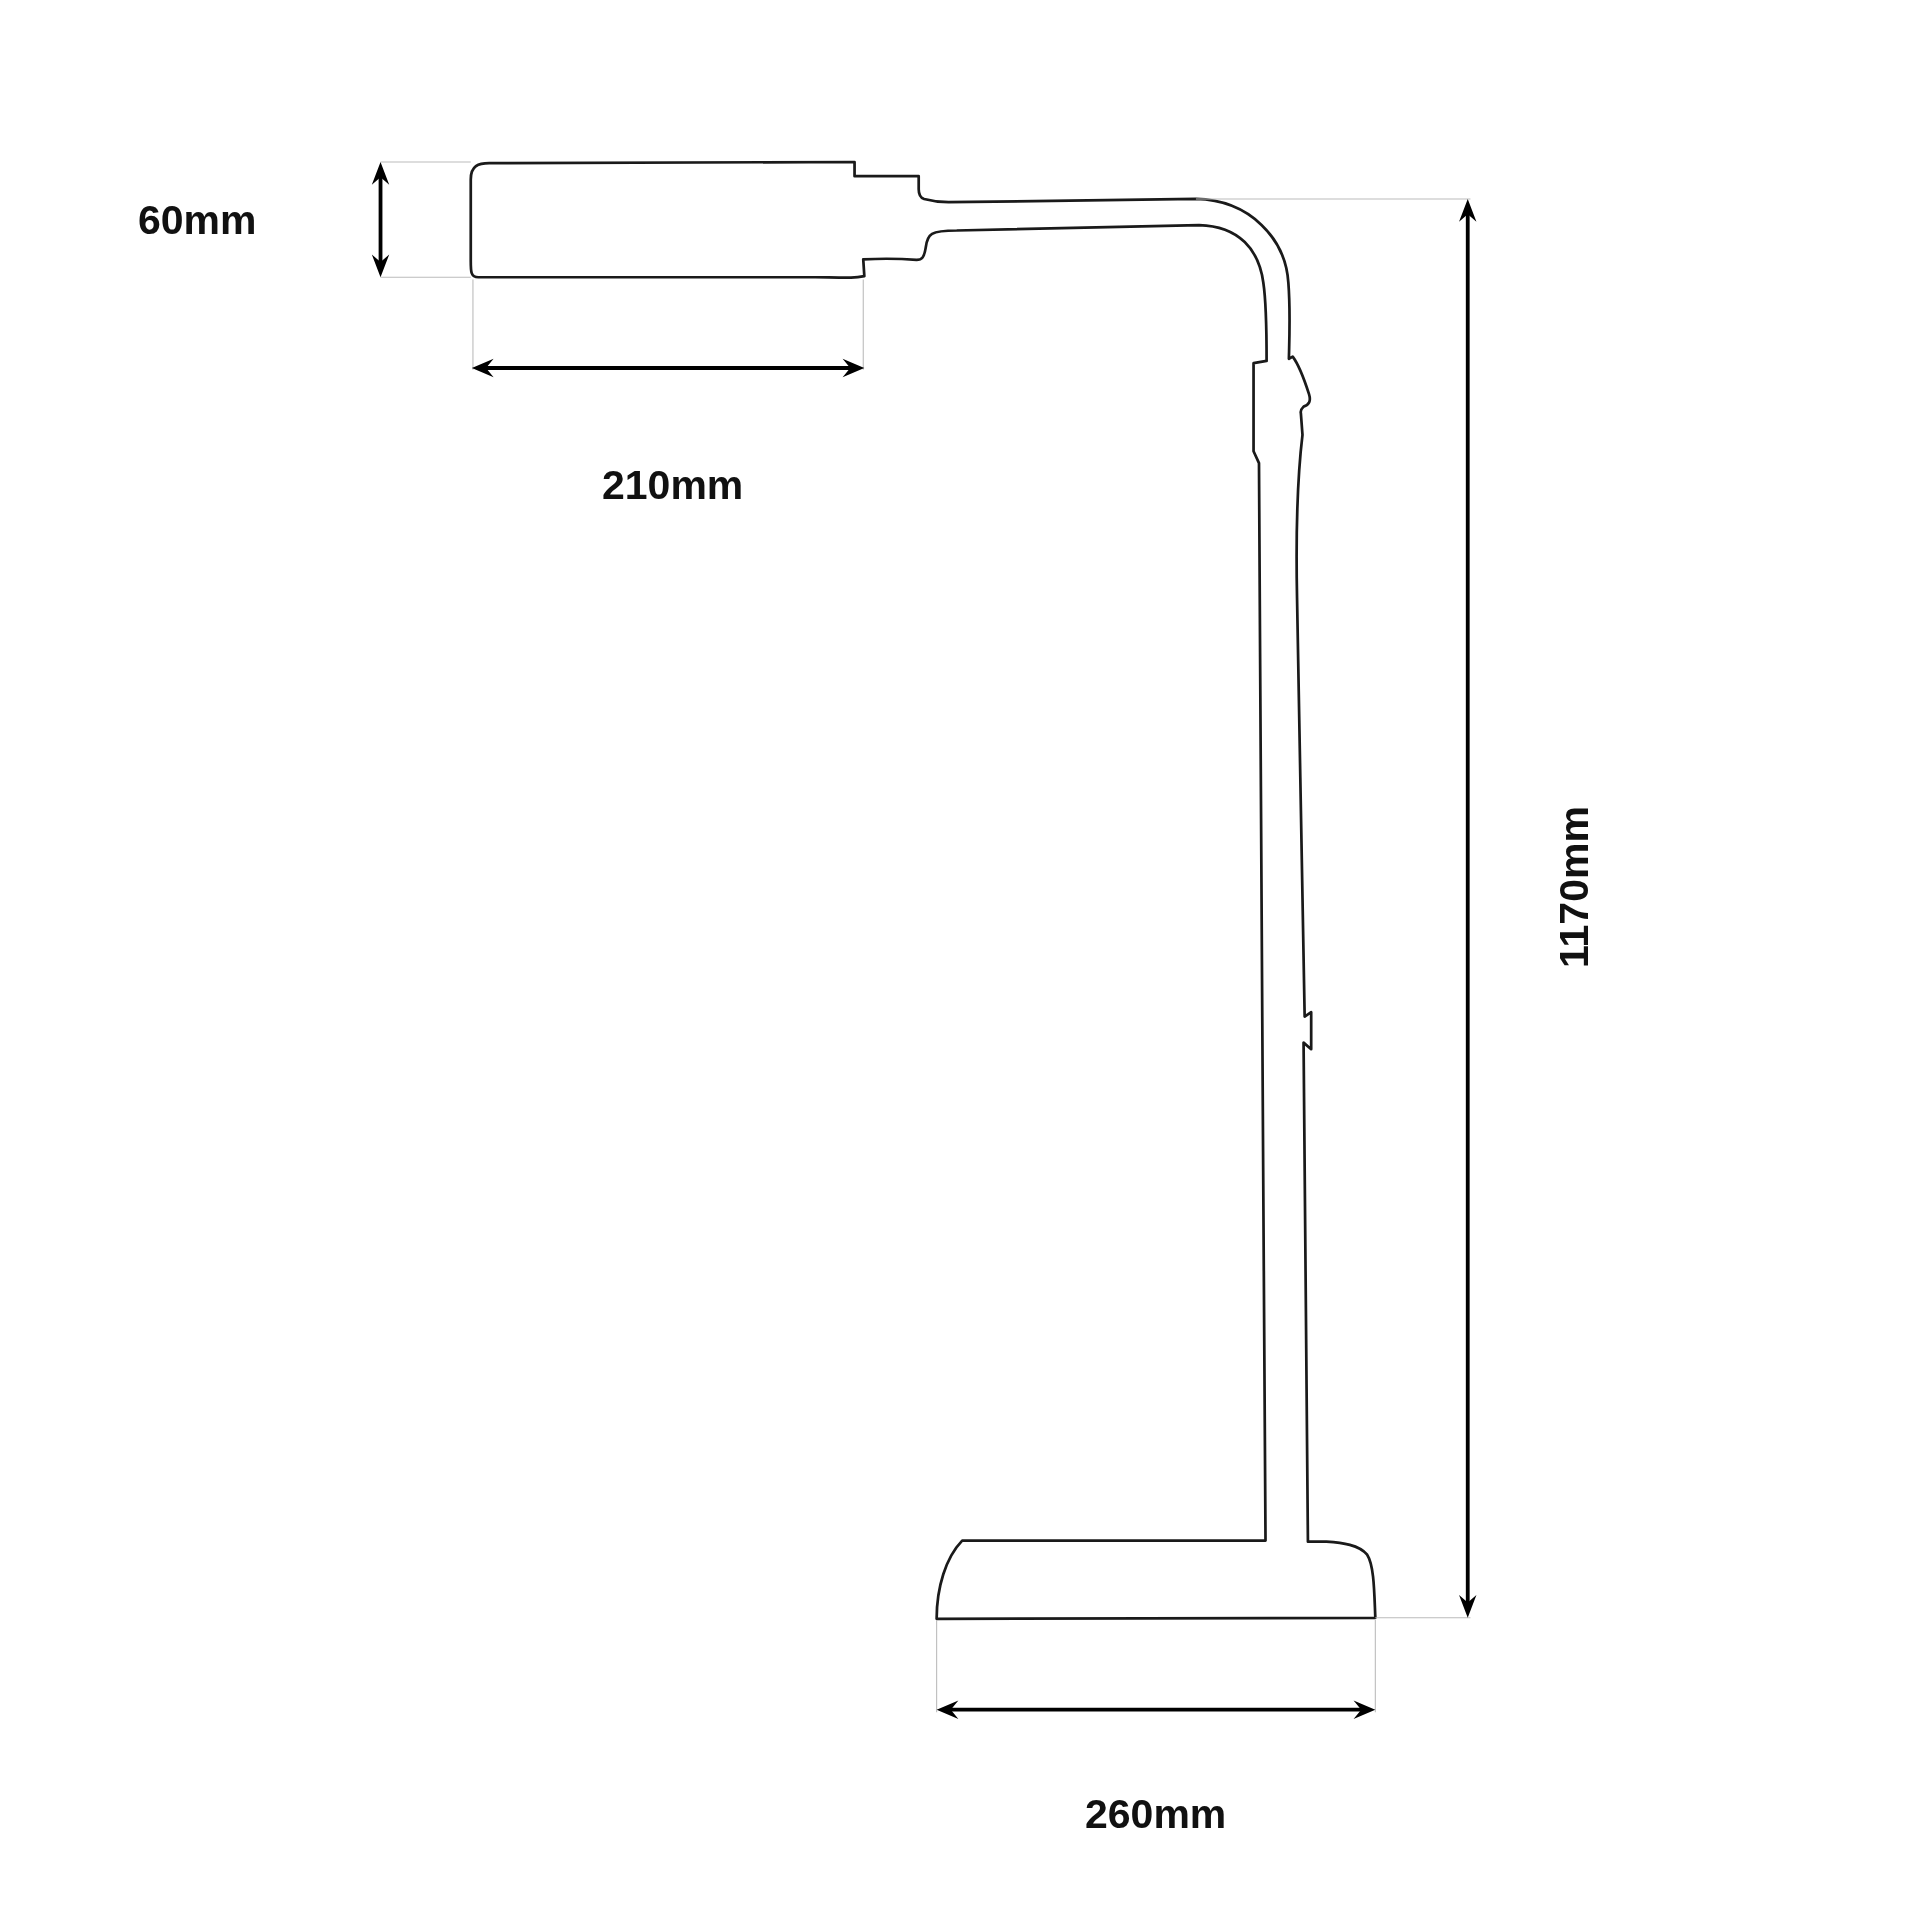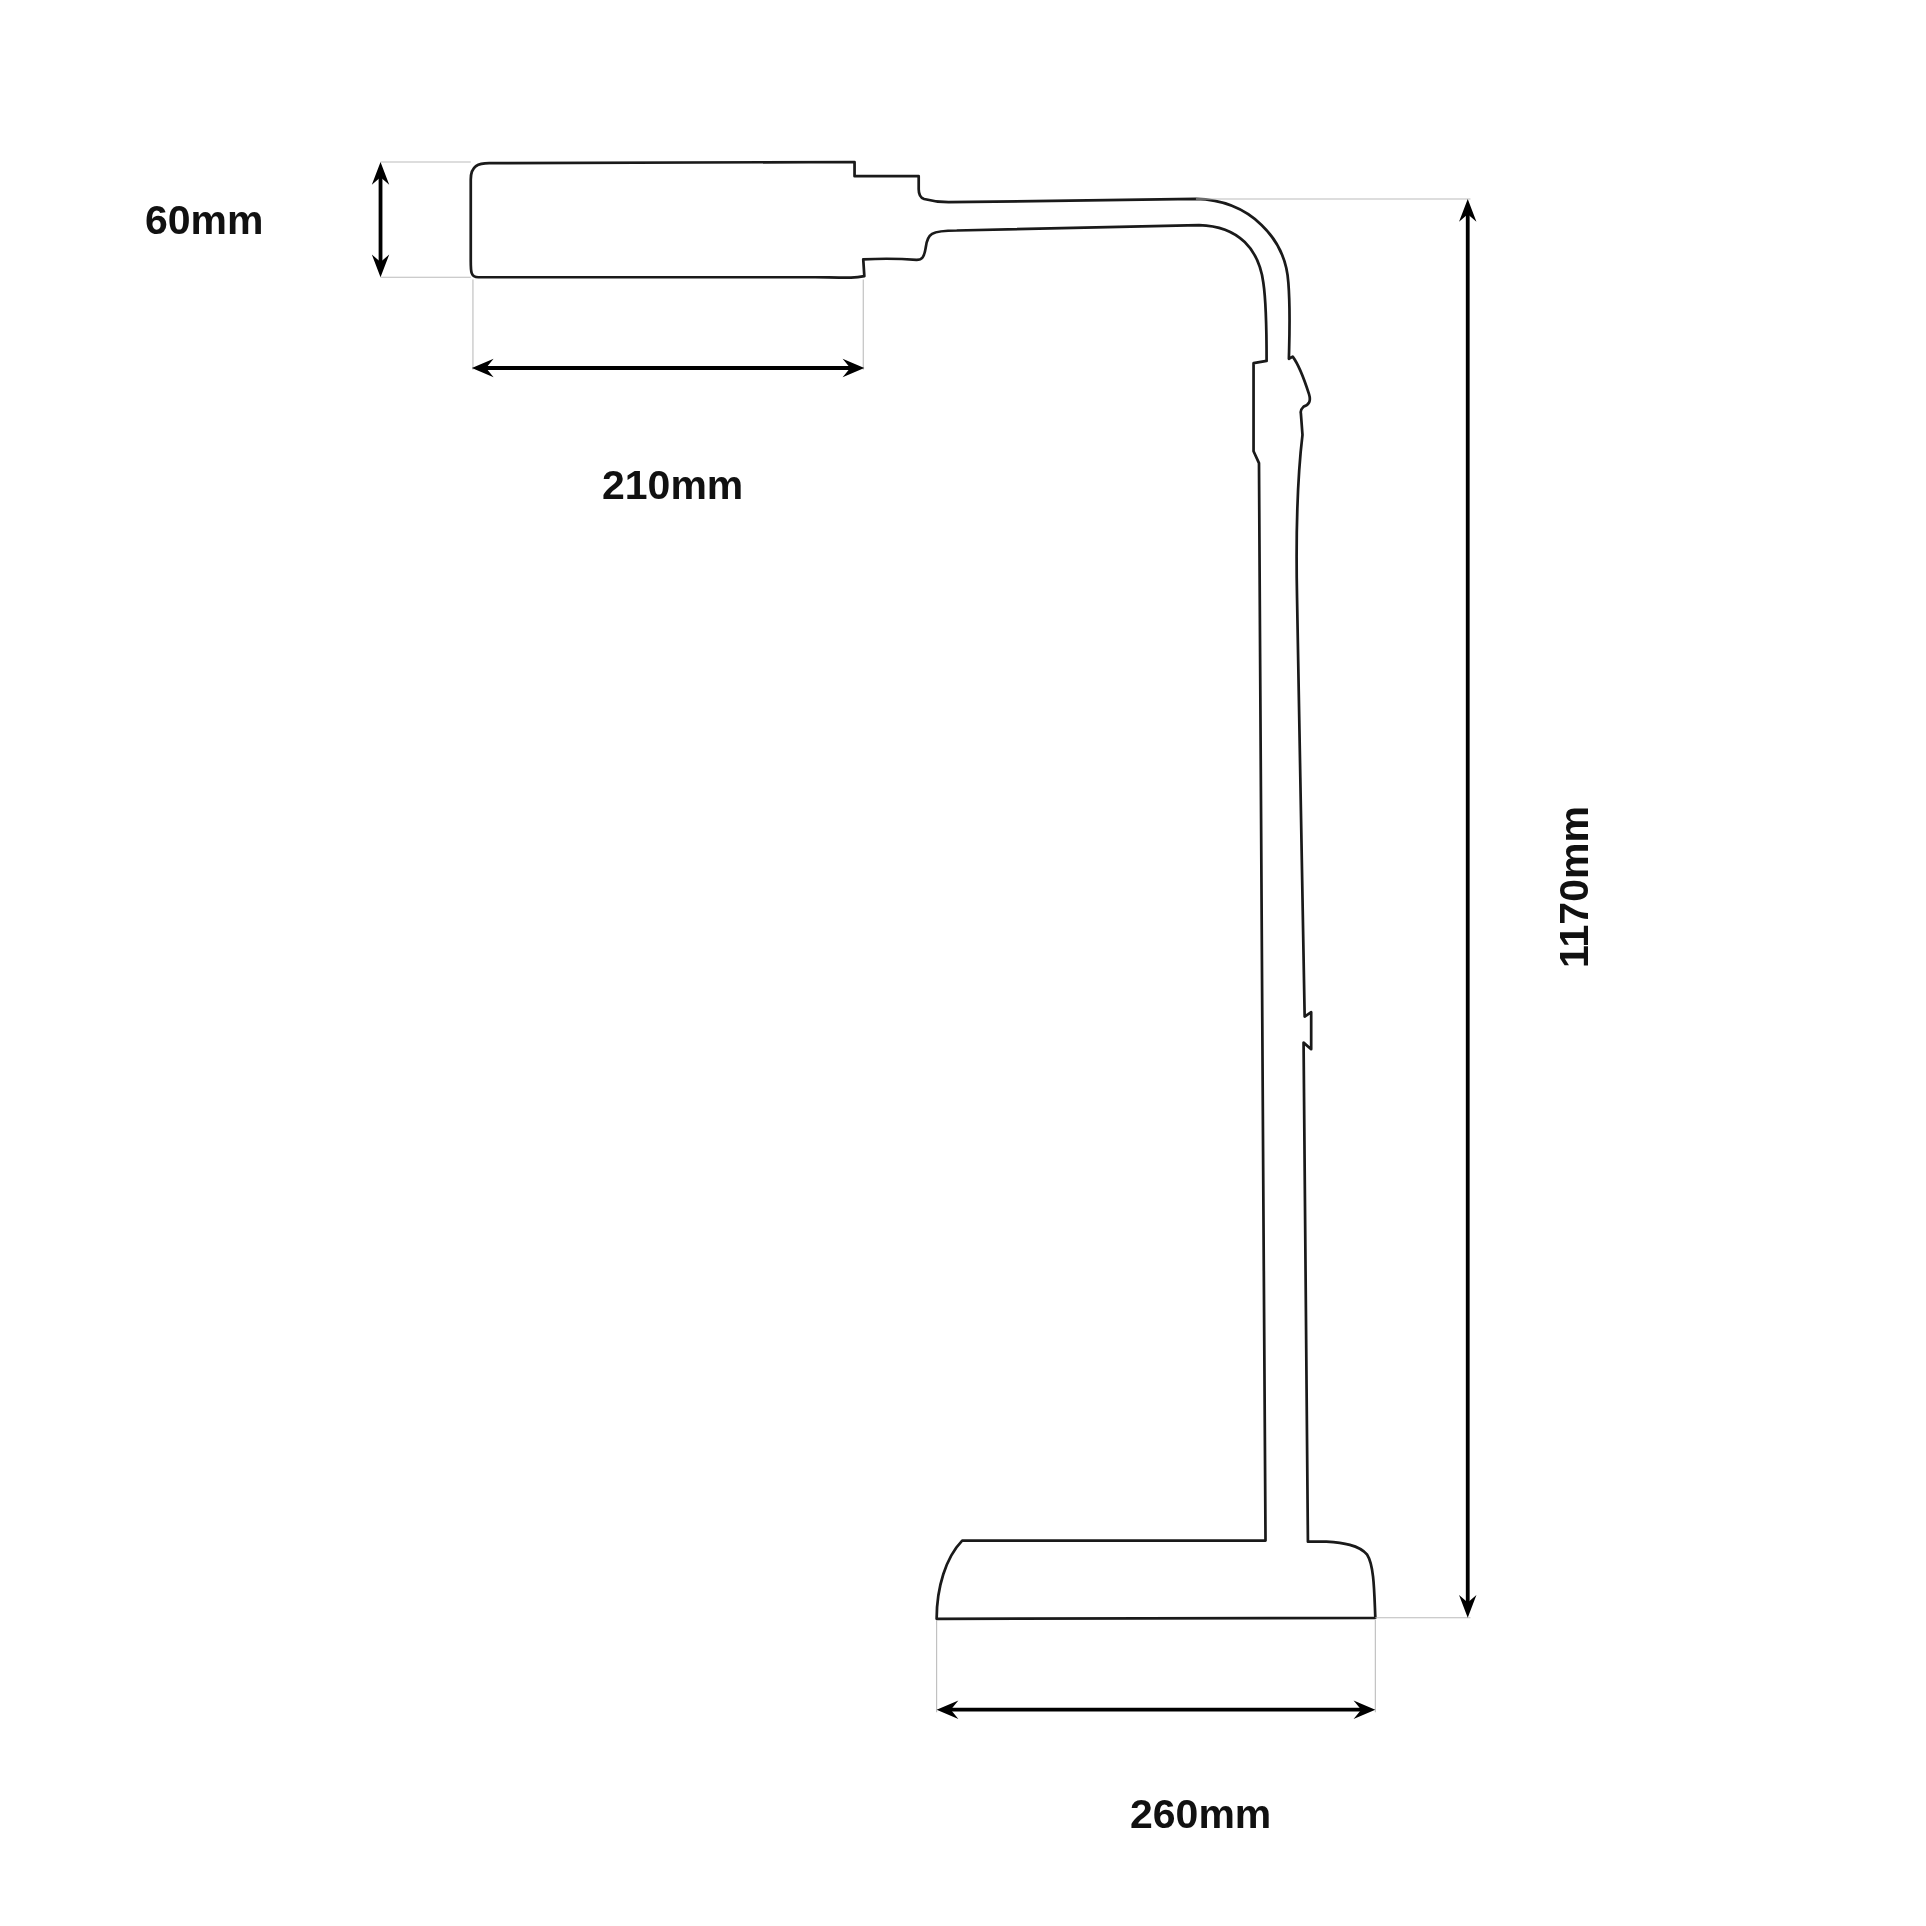--- a/index.html
+++ b/index.html
@@ -63,18 +63,18 @@
       <path class="head" d="M2700 366 L2684 408 L2700 394 L2716 408 Z"></path>
       <path class="head" d="M2700 2976 L2684 2934 L2700 2948 L2716 2934 Z"></path>
     </g>
     <g>
       <line class="dim" x1="1735" y1="3145" x2="2518" y2="3145"></line>
       <path class="head" d="M1723 3145 L1763 3128 L1749 3145 L1763 3162 Z"></path>
       <path class="head" d="M2530 3145 L2490 3128 L2504 3145 L2490 3162 Z"></path>
     </g>
   </svg>
 
-  <div class="label" style="left:145px;top:200px;">60mm</div>
+  <div class="label" style="left:138px;top:200px;">60mm</div>
   <div class="label" style="left:602px;top:465px;">210mm</div>
   <div class="label" style="left:1582px;top:875px;transform:rotate(-90deg);transform-origin:left top;top:968px;left:1554px;">1170mm</div>
-  <div class="label" style="left:1130px;top:1794px;">260mm</div>
+  <div class="label" style="left:1085px;top:1794px;">260mm</div>
 </div>
 
 
 </body></html>

